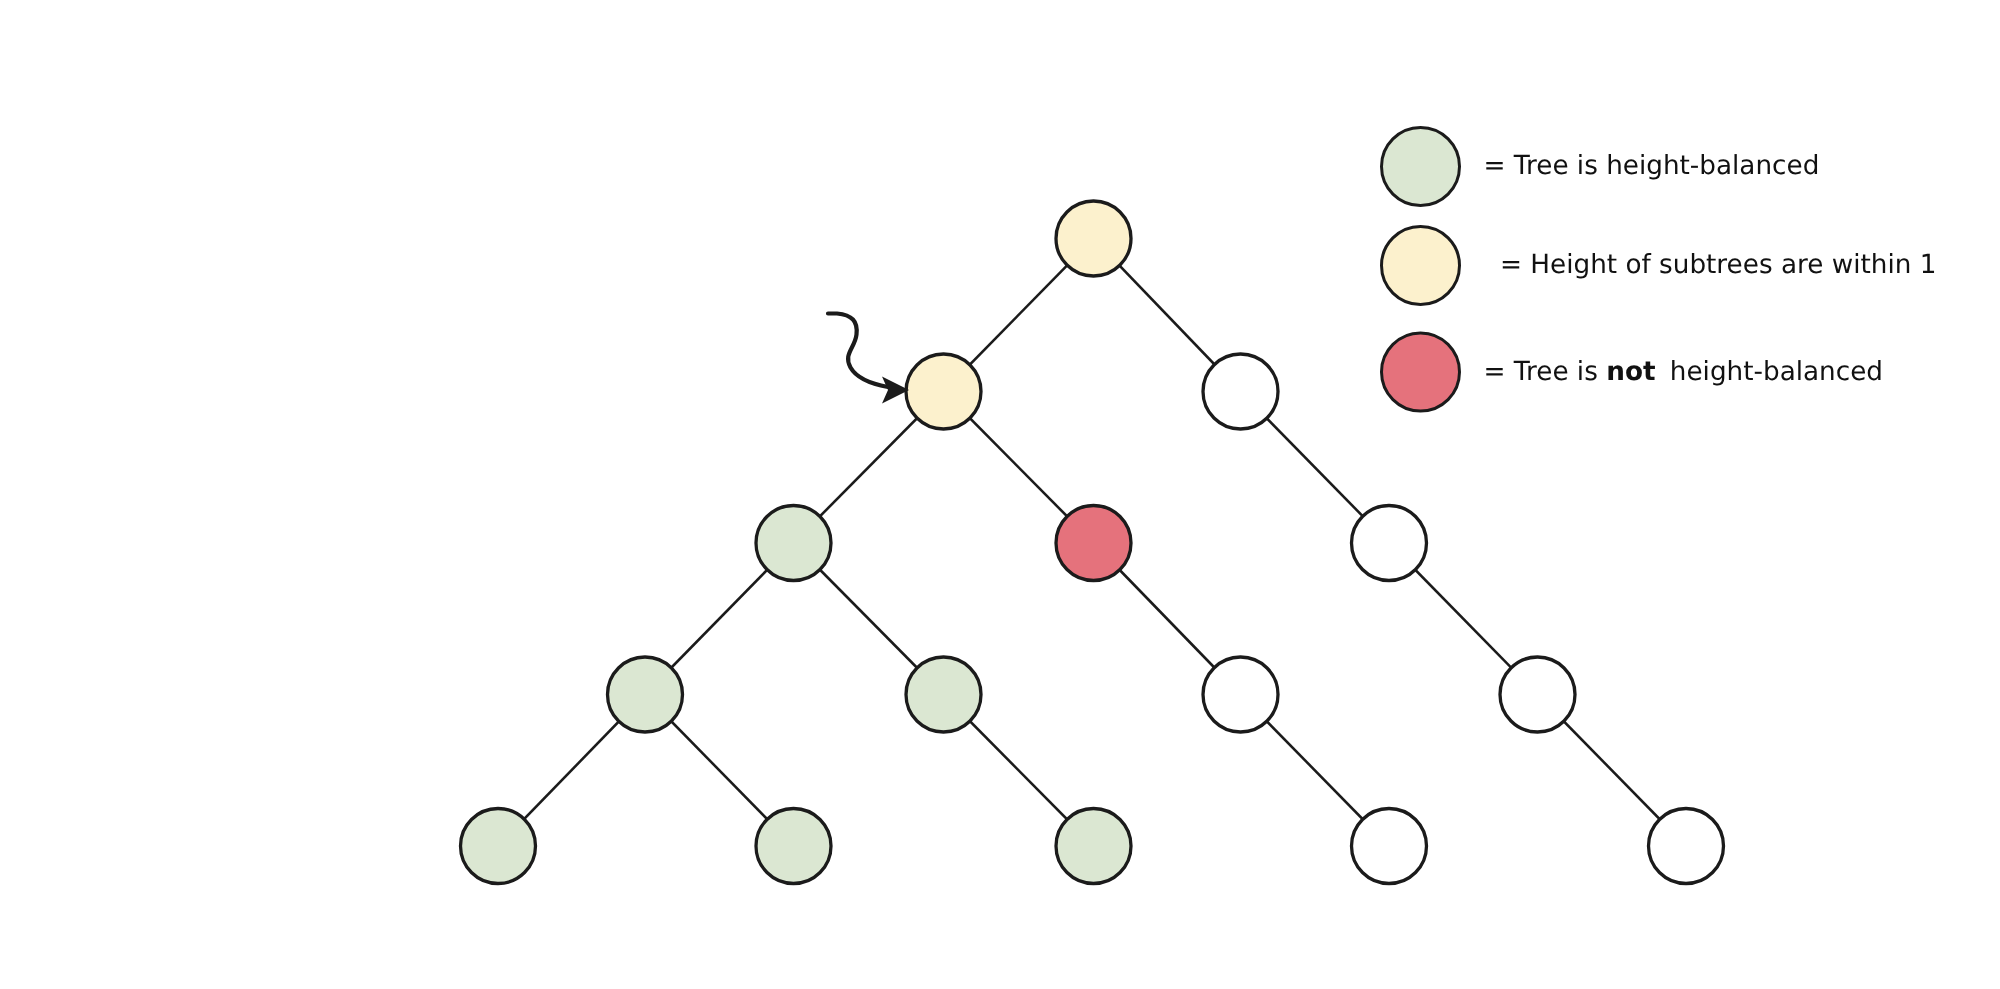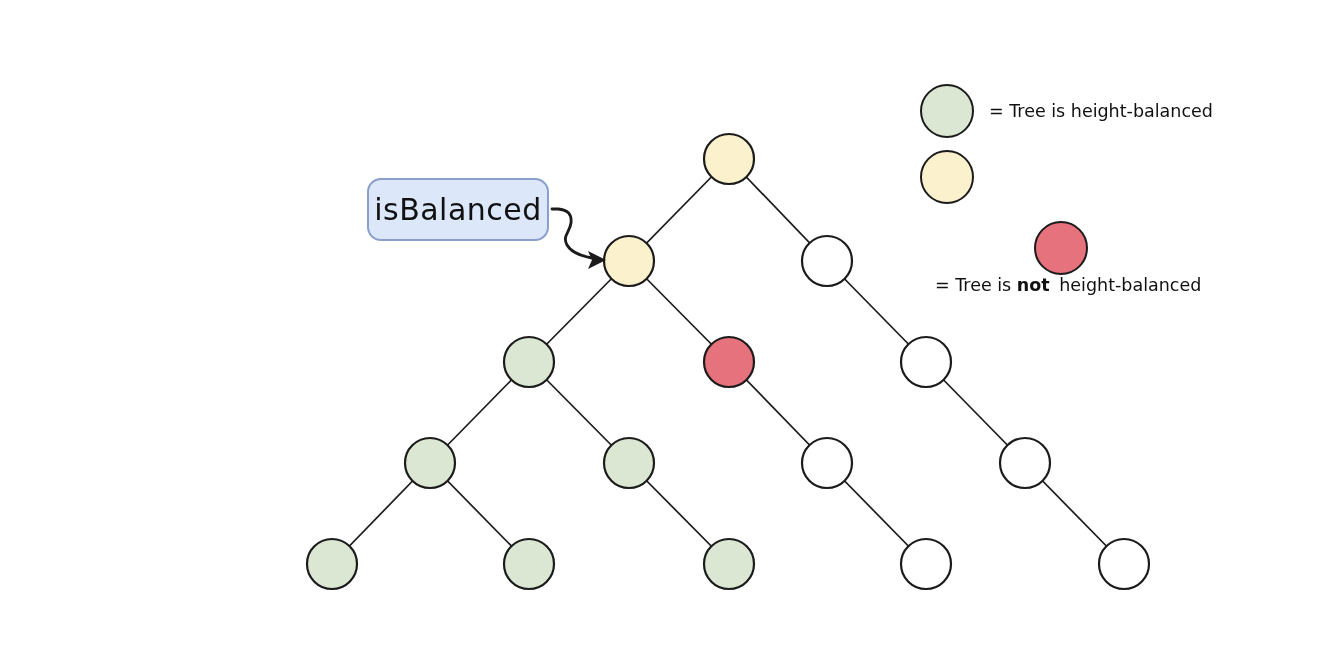--- a/index.html
+++ b/index.html
@@ -44,21 +44,21 @@
     width: 400px;
   }
   .legend-row {
     position: absolute;
     display: flex;
     align-items: center;
     white-space: nowrap;
   }
   .legend-row.r0 { left: 0;  top: 84px;  }
   .legend-row.r1 { left: 0;  top: 150px; }
-  .legend-row.r2 { left: 0;  top: 221px; flex-direction: column; }
+  .legend-row.r2 { left: 0;  top: 221px; }
   .legend-swatch {
     width: 54px;
     height: 54px;
     border-radius: 50%;
     border: 2.5px solid #1b1b1b;
     box-sizing: border-box;
     flex: 0 0 auto;
   }
   .legend-text {
     margin-left: 15px;
@@ -100,33 +100,31 @@
       <circle cx="1025" cy="463" r="25" fill="#ffffff" stroke="#1b1b1b" stroke-width="2.2"></circle>
       <circle cx="332" cy="564" r="25" fill="#dbe7d2" stroke="#1b1b1b" stroke-width="2.2"></circle>
       <circle cx="529" cy="564" r="25" fill="#dbe7d2" stroke="#1b1b1b" stroke-width="2.2"></circle>
       <circle cx="729" cy="564" r="25" fill="#dbe7d2" stroke="#1b1b1b" stroke-width="2.2"></circle>
       <circle cx="926" cy="564" r="25" fill="#ffffff" stroke="#1b1b1b" stroke-width="2.2"></circle>
       <circle cx="1124" cy="564" r="25" fill="#ffffff" stroke="#1b1b1b" stroke-width="2.2"></circle>
       <path d="M 552 209 h 6 c 10 1 14 5 13 14 c -1 9 -9 13 -4 22 c 4 7 14 11 25 13" fill="none" stroke="#1b1b1b" stroke-width="2.8" stroke-linecap="round"></path>
       <polygon points="606,260 588,251 592,260 588,269" fill="#1b1b1b"></polygon>
     </svg>
 
-  <div class="label-box" style="background: rgb(220, 232, 250); border-color: rgb(138, 159, 204);">
-    <span>isBalanced</span>
-  </div>
 
   <div class="legend">
 
     <div class="legend-row r0">
       <span class="legend-swatch" style="background: rgb(219, 231, 210); border-color: rgb(27, 27, 27);"></span>
       <span class="legend-text"><span>= Tree is height-balanced</span><b></b><span></span></span>
     </div>
 
     <div class="legend-row r1">
       <span class="legend-swatch" style="background: rgb(252, 241, 205); border-color: rgb(27, 27, 27);"></span>
+      <span class="legend-text"><span>= Height of subtrees are within 1</span><b></b><span></span></span>
     </div>
 
     <div class="legend-row r2">
       <span class="legend-swatch" style="background: rgb(229, 114, 124); border-color: rgb(27, 27, 27);"></span>
       <span class="legend-text"><span>= Tree is </span><b>not</b><span> height-balanced</span></span>
     </div>
 
   </div>
 </div>
 

